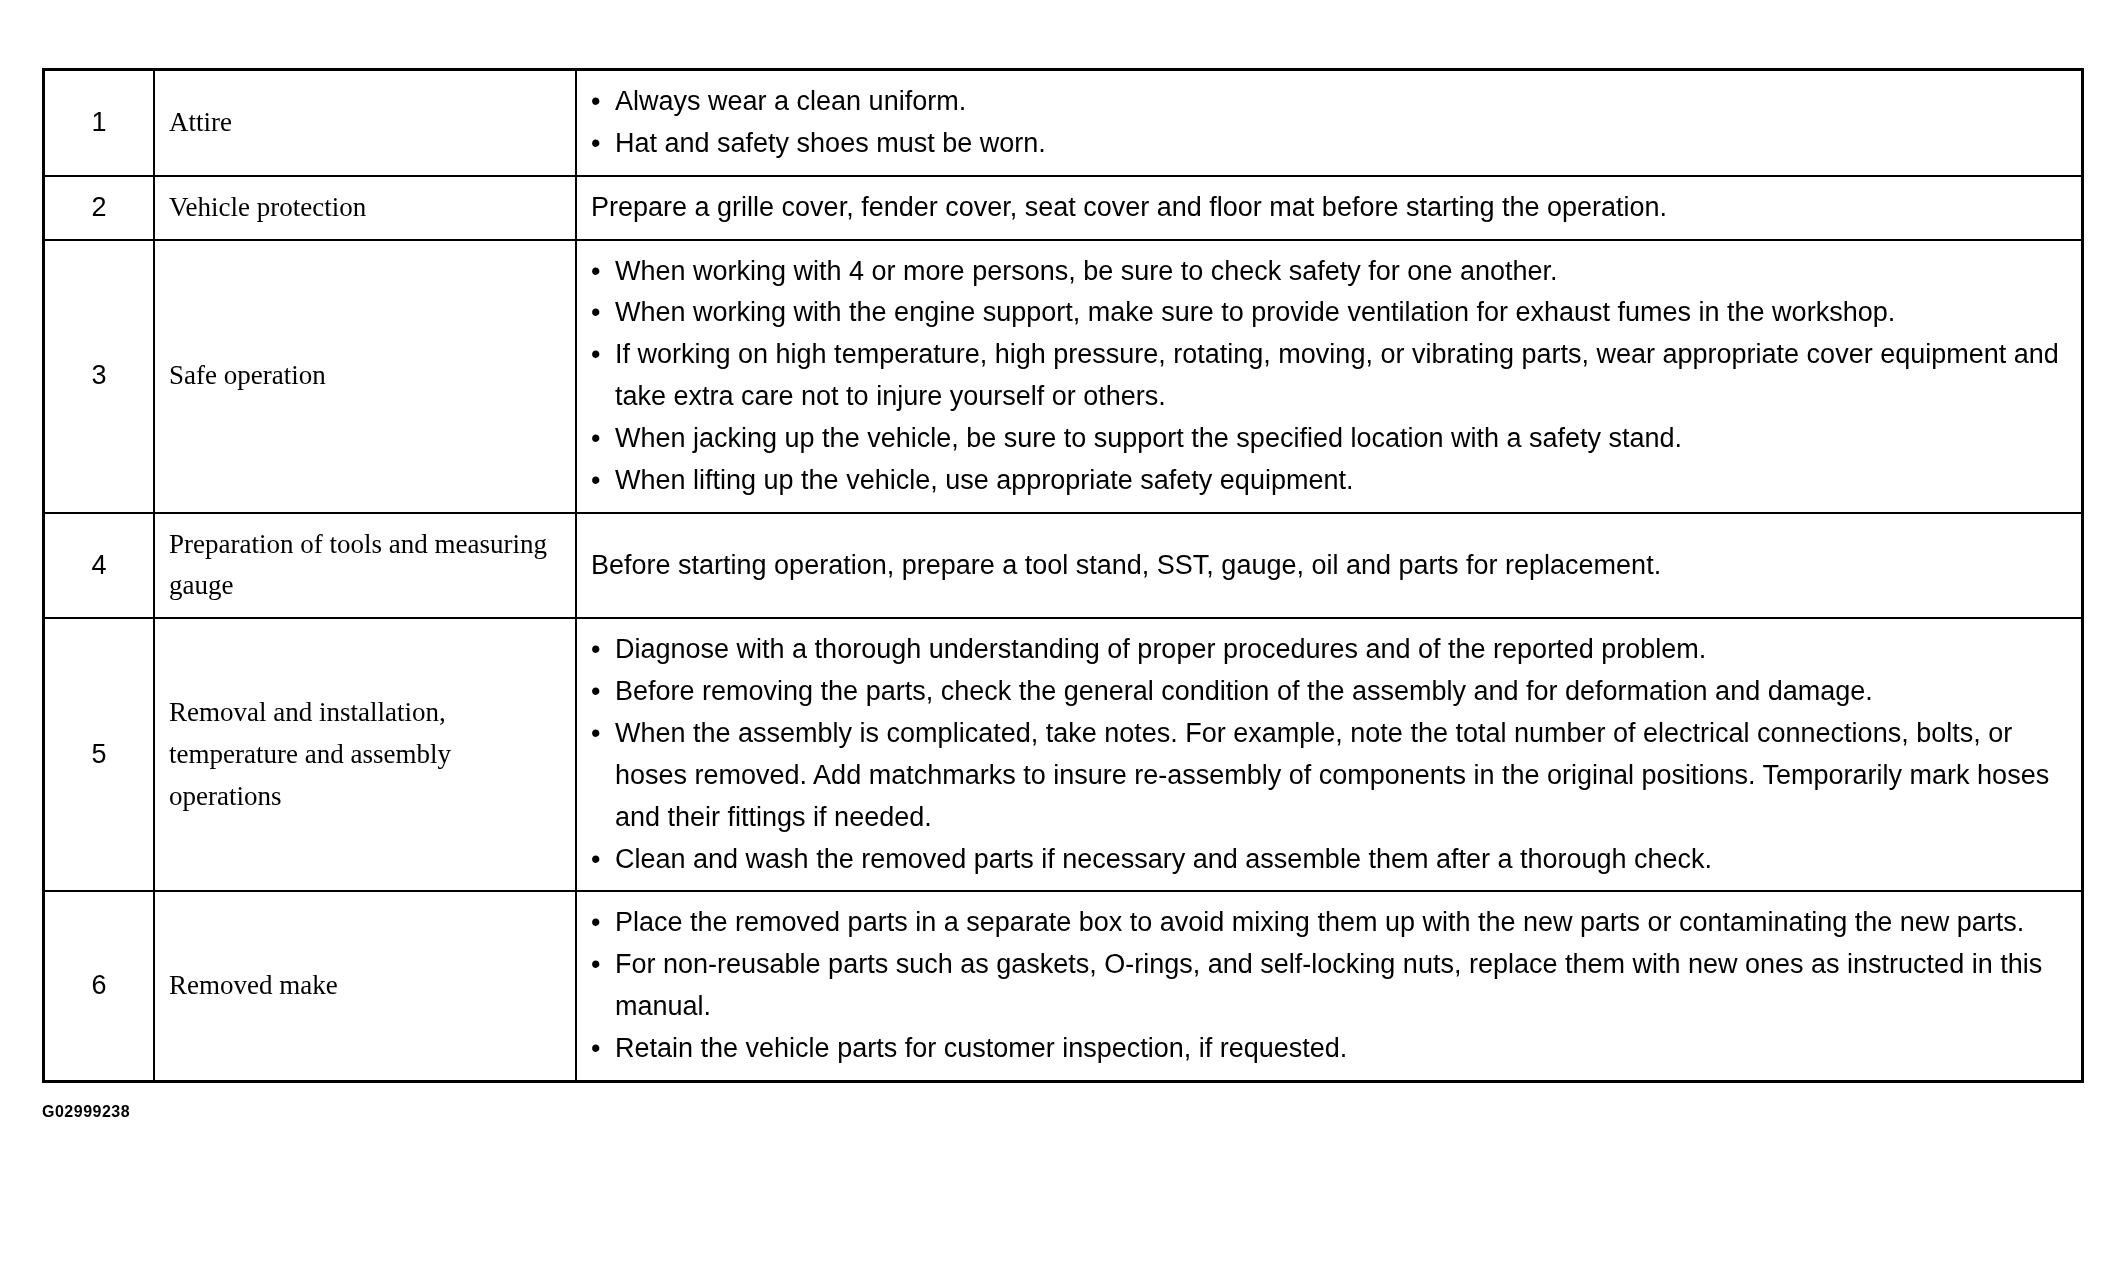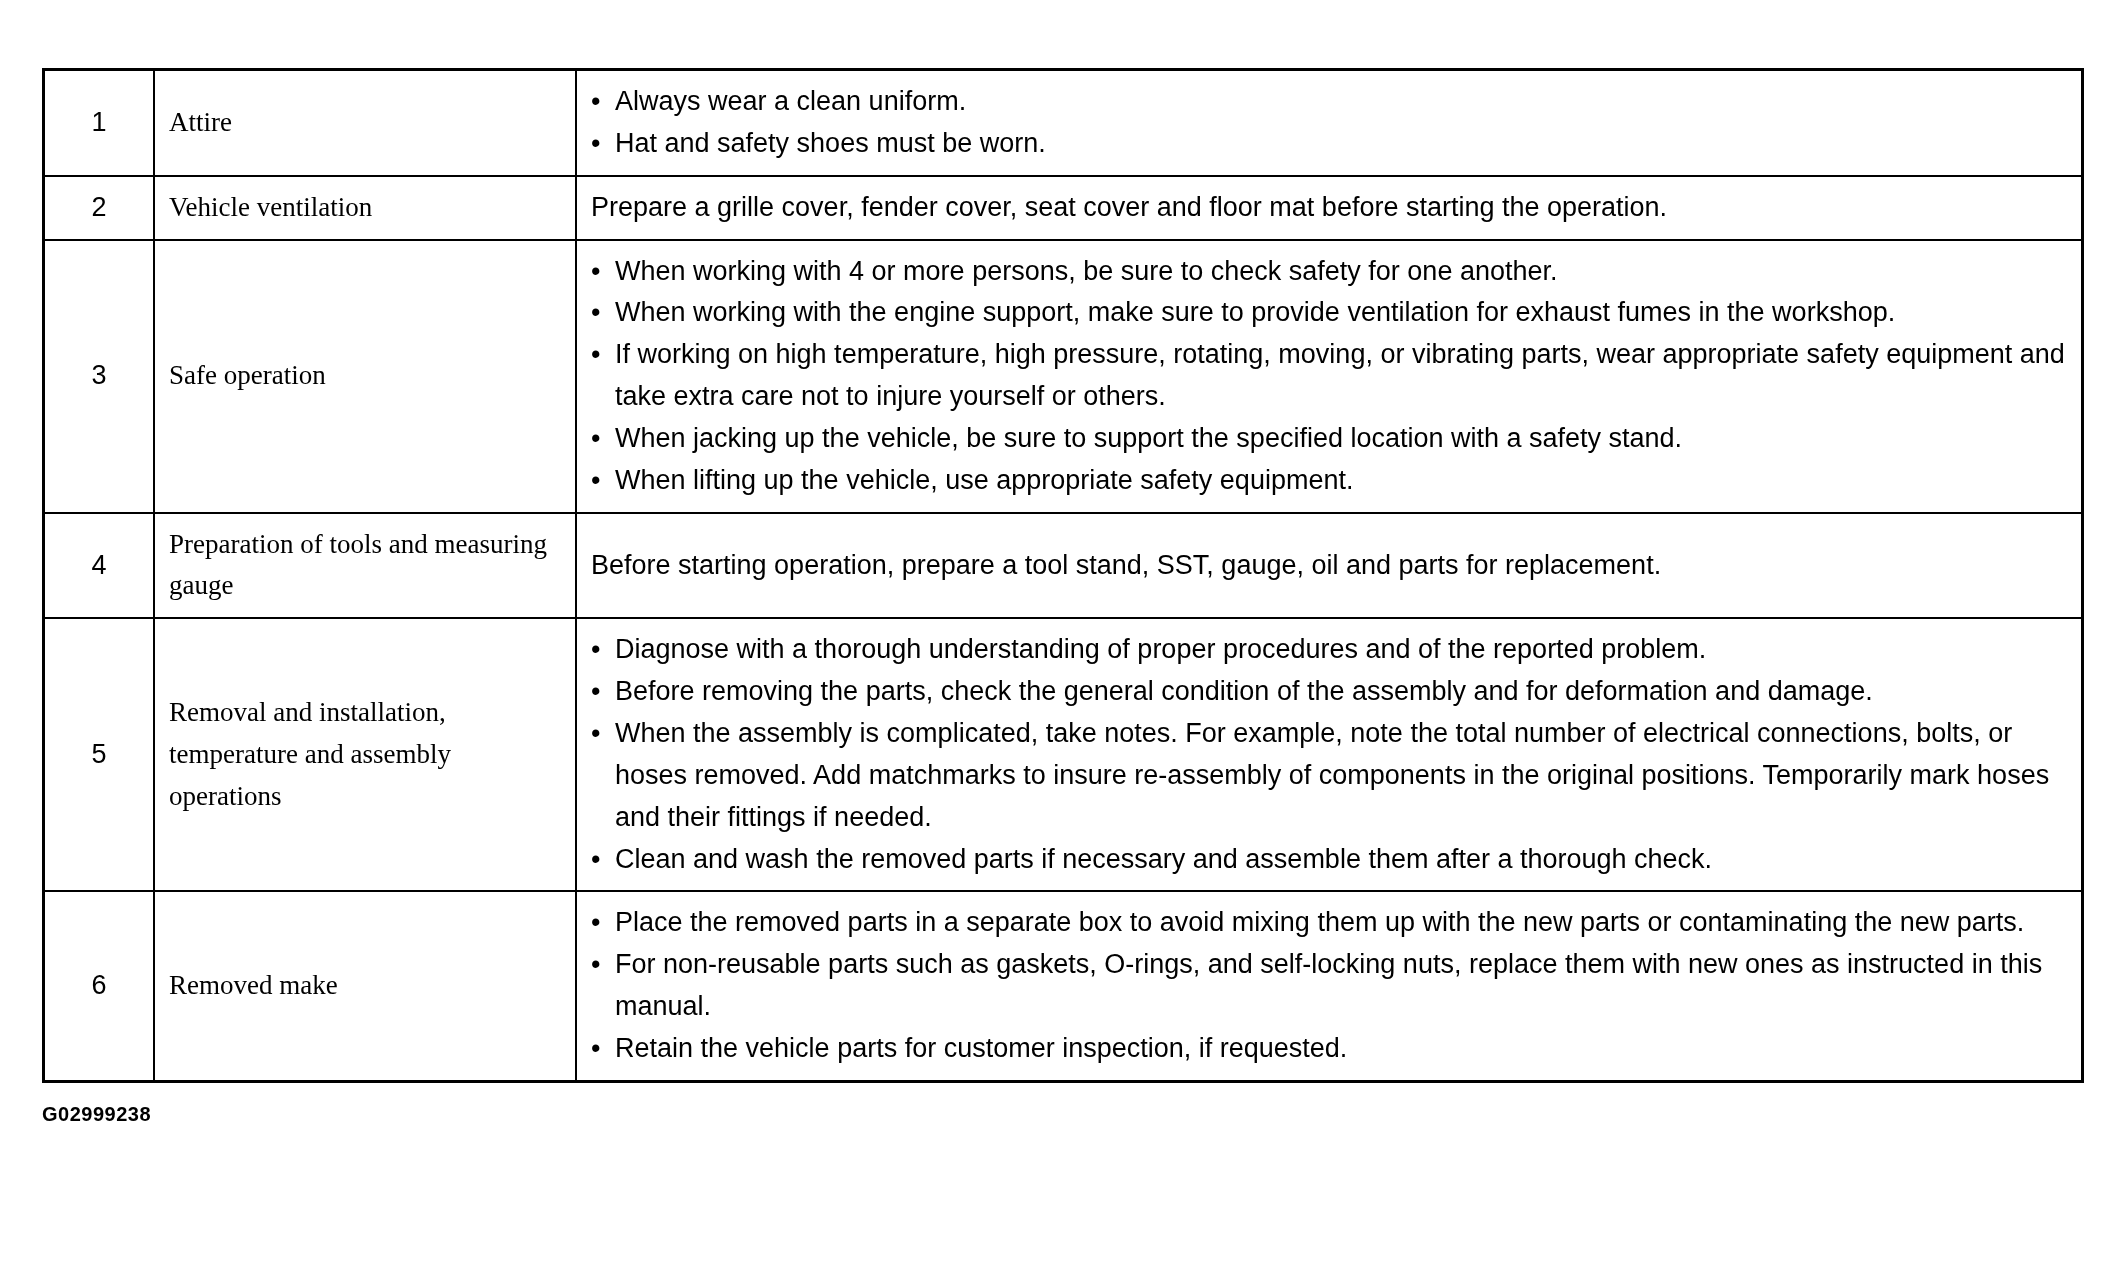--- a/index.html
+++ b/index.html
@@ -51,21 +51,21 @@
     width: 24px;
   }
   .bullet-text {
     flex: 1 1 auto;
   }
   .plain-text {
     
   }
   .footer-code {
     margin-top: 20px;
-    font-size: 20px;
+    font-size: 16px;
     font-weight: bold;
     letter-spacing: 0.5px;
   }
 </style>
 </head>
 <body>
 
 <div class="page">
   <table class="procedures">
     <tbody>
@@ -78,40 +78,40 @@
               <span class="bullet-text">Always wear a clean uniform.</span>
             </div>
             <div class="bullet-item">
               <span class="bullet-marker">•</span>
               <span class="bullet-text">Hat and safety shoes must be worn.</span>
             </div>
           </td>
         </tr>
         <tr>
           <td class="col-num">2</td>
-          <td class="col-label">Vehicle ventilation</td>
+          <td class="col-label">Vehicle protection</td>
           <td class="col-content">
             <div class="plain-text">Prepare a grille cover, fender cover, seat cover and floor mat before starting the operation.</div>
           </td>
         </tr>
         <tr>
           <td class="col-num">3</td>
           <td class="col-label">Safe operation</td>
           <td class="col-content">
             <div class="bullet-item">
               <span class="bullet-marker">•</span>
               <span class="bullet-text">When working with 4 or more persons, be sure to check safety for one another.</span>
             </div>
             <div class="bullet-item">
               <span class="bullet-marker">•</span>
               <span class="bullet-text">When working with the engine support, make sure to provide ventilation for exhaust fumes in the workshop.</span>
             </div>
             <div class="bullet-item">
               <span class="bullet-marker">•</span>
-              <span class="bullet-text">If working on high temperature, high pressure, rotating, moving, or vibrating parts, wear appropriate safety equipment and take extra care not to injure yourself or others.</span>
+              <span class="bullet-text">If working on high temperature, high pressure, rotating, moving, or vibrating parts, wear appropriate cover equipment and take extra care not to injure yourself or others.</span>
             </div>
             <div class="bullet-item">
               <span class="bullet-marker">•</span>
               <span class="bullet-text">When jacking up the vehicle, be sure to support the specified location with a safety stand.</span>
             </div>
             <div class="bullet-item">
               <span class="bullet-marker">•</span>
               <span class="bullet-text">When lifting up the vehicle, use appropriate safety equipment.</span>
             </div>
           </td>

